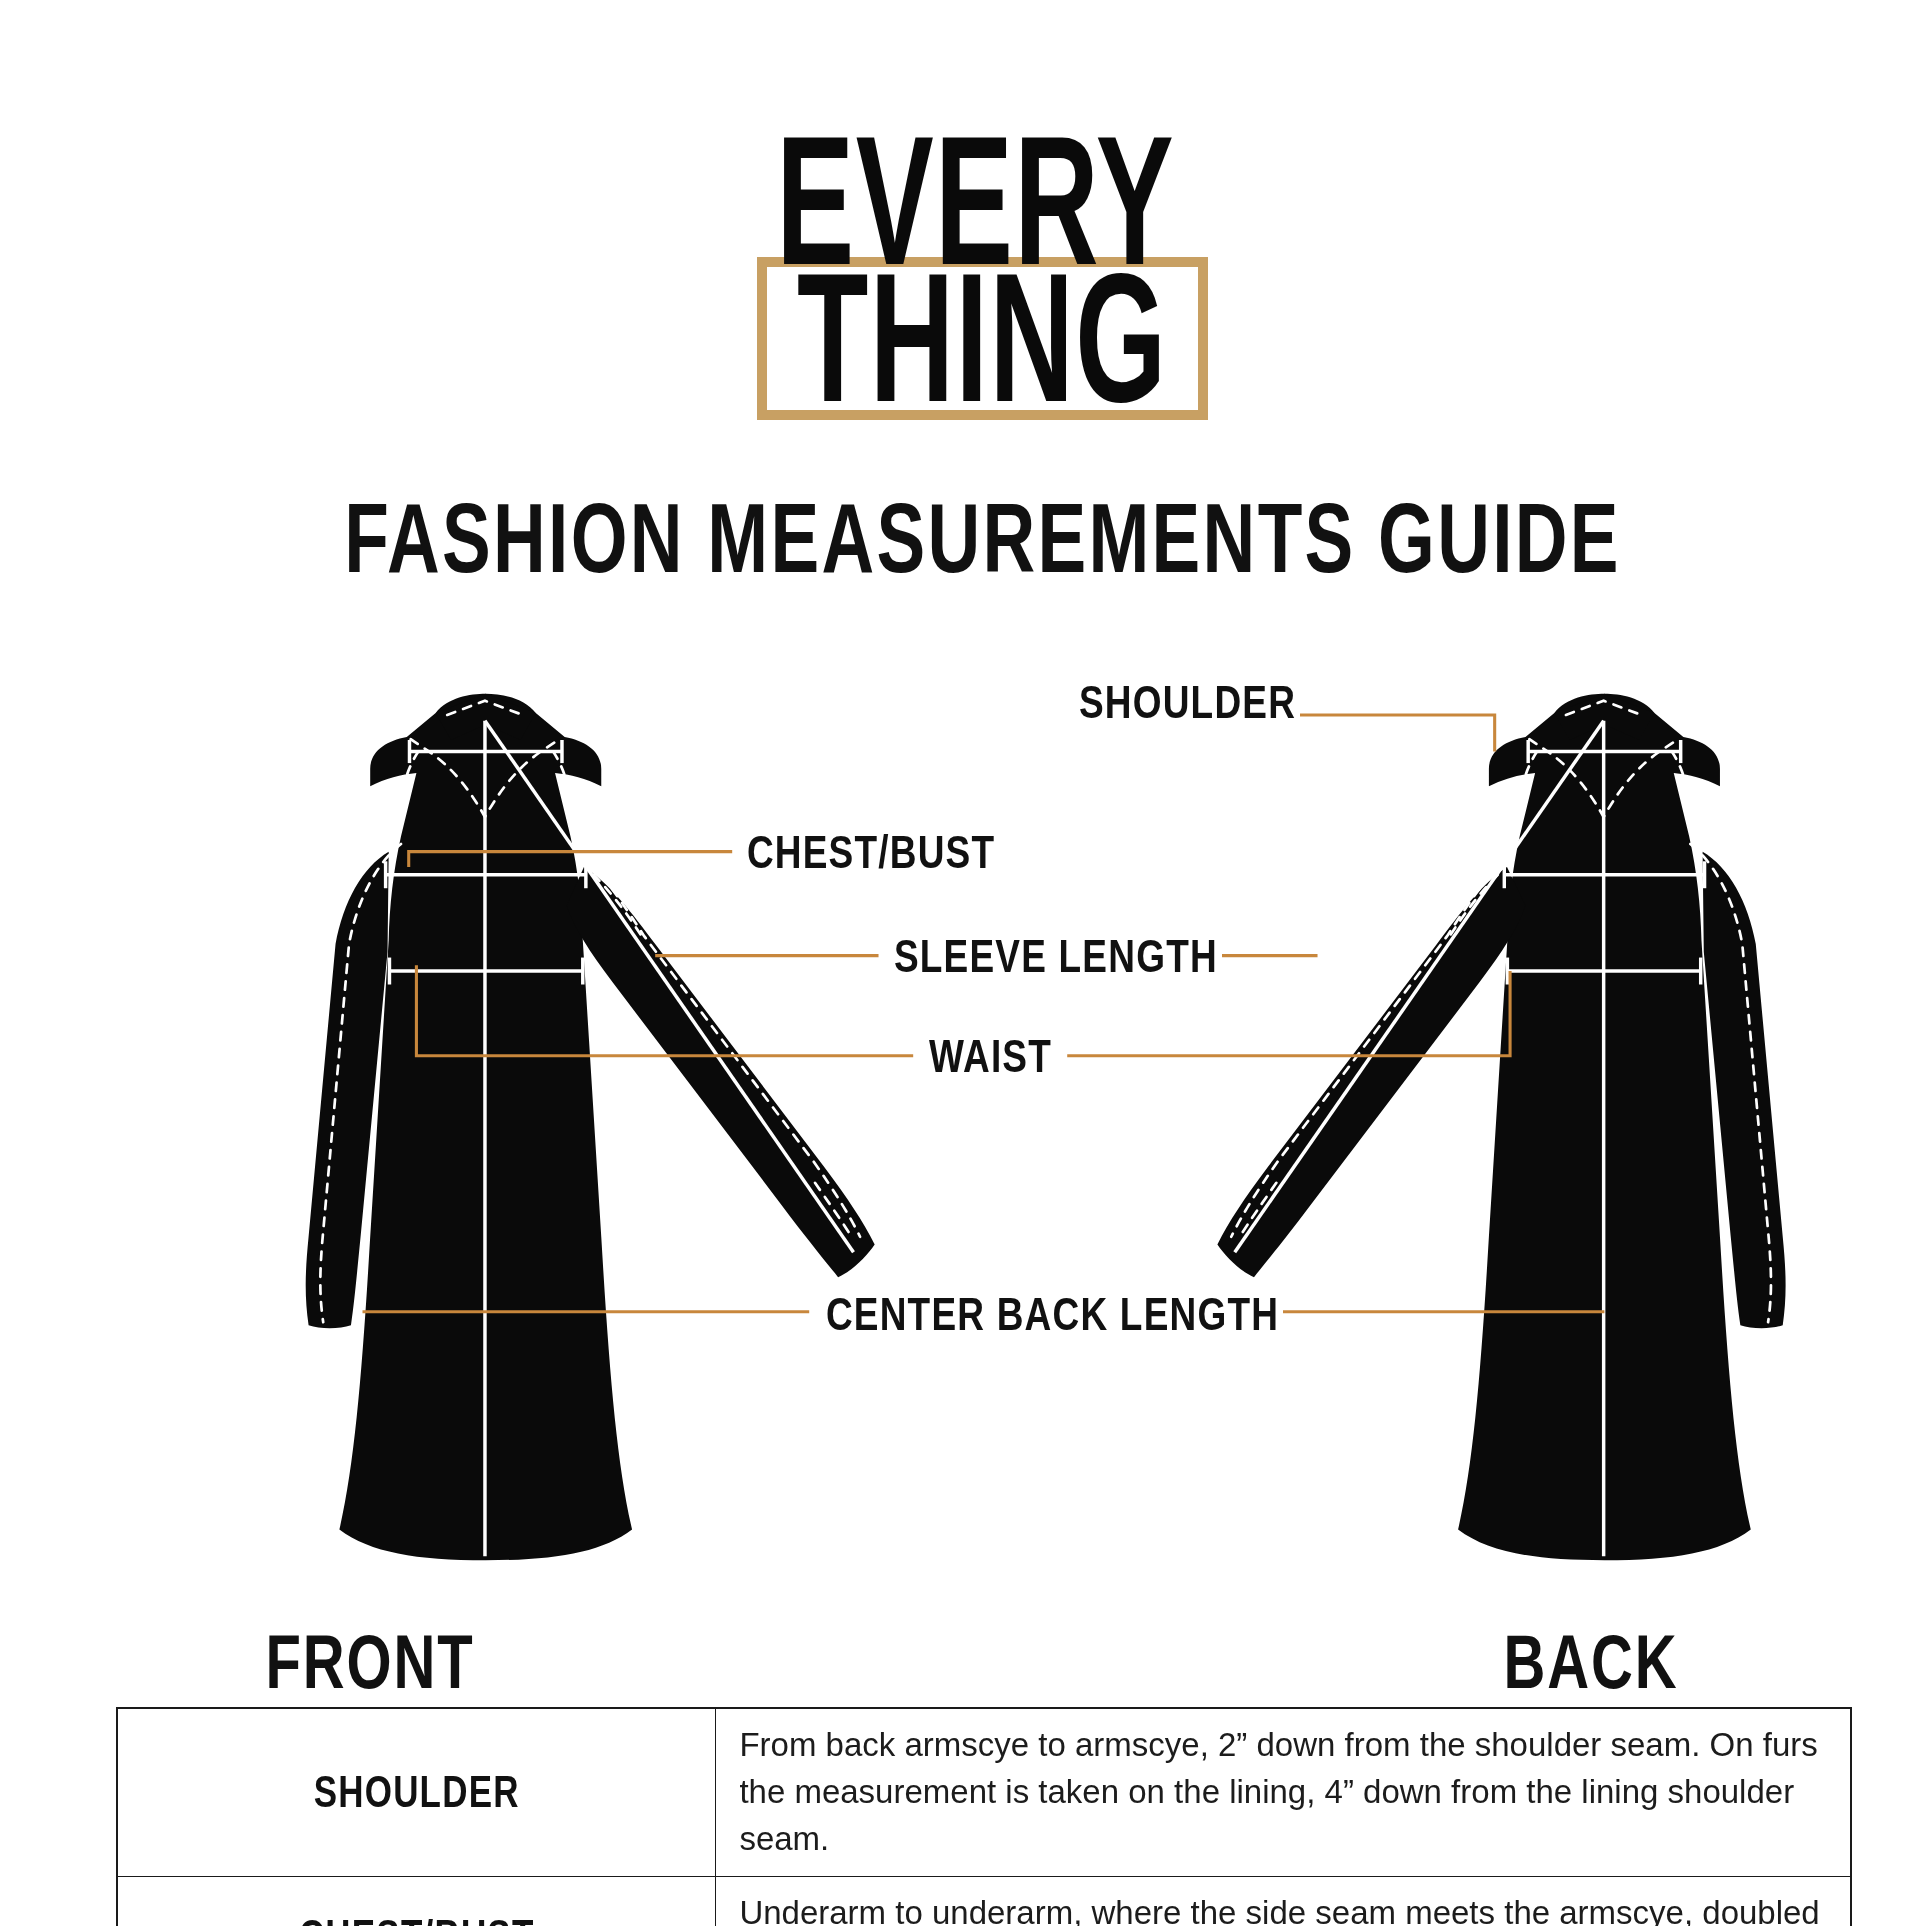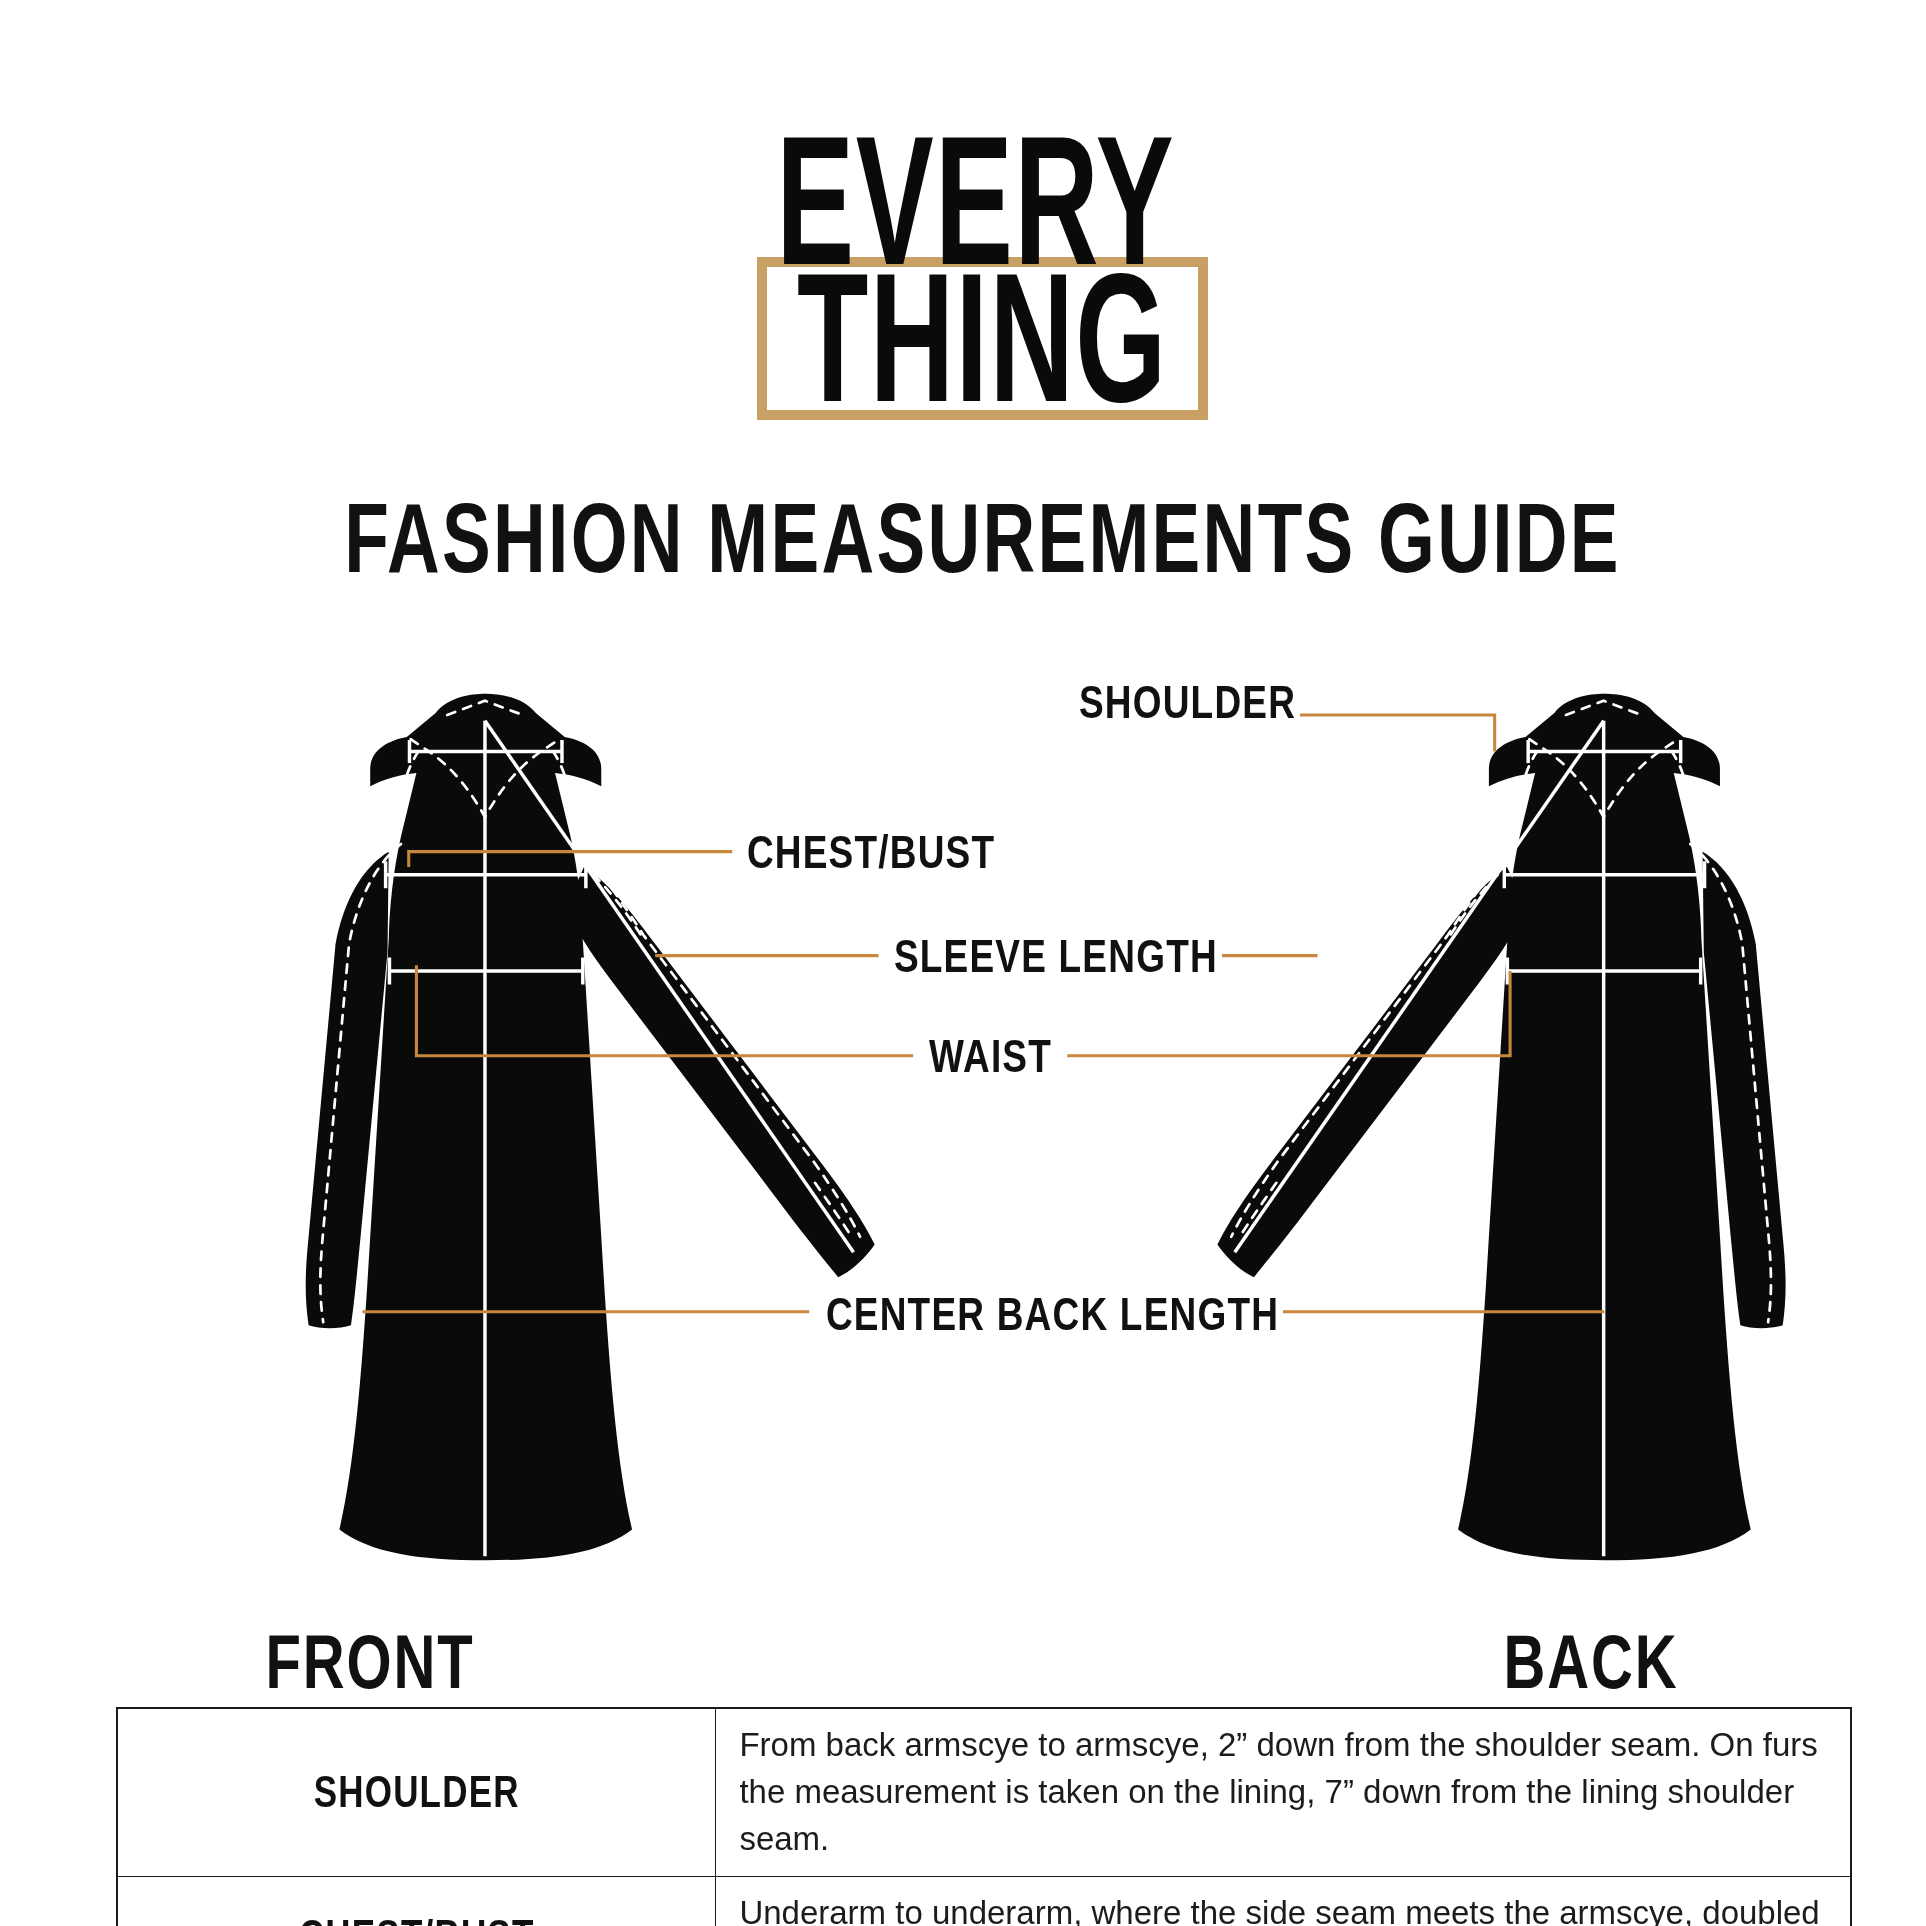--- a/index.html
+++ b/index.html
@@ -364,21 +364,21 @@
   <div style="position:absolute;left:822px;top:1294px;font-weight:bold;font-size:37px;letter-spacing:1.2px;color:#111;transform:scaleY(1.25);transform-origin:left center;background:#fff;padding:0 3.9px;">CENTER BACK LENGTH</div>
 
   <div class="caption caption-front">FRONT</div>
   <div class="caption caption-back">BACK</div>
 
   <div class="table">
     <table>
       <tbody>
         <tr>
           <td class="term"><span>SHOULDER</span></td>
-          <td class="desc">From back armscye to armscye, 2” down from the shoulder seam. On furs the measurement is taken on the lining, 7” down from the lining shoulder seam.</td>
+          <td class="desc">From back armscye to armscye, 2” down from the shoulder seam. On furs the measurement is taken on the lining, 4” down from the lining shoulder seam.</td>
         </tr>
         <tr>
           <td class="term"><span>CHEST/BUST</span></td>
           <td class="desc">Underarm to underarm, where the side seam meets the armscye, doubled to reflect the circumference.</td>
         </tr>
 
       </tbody>
     </table>
   </div>
 

